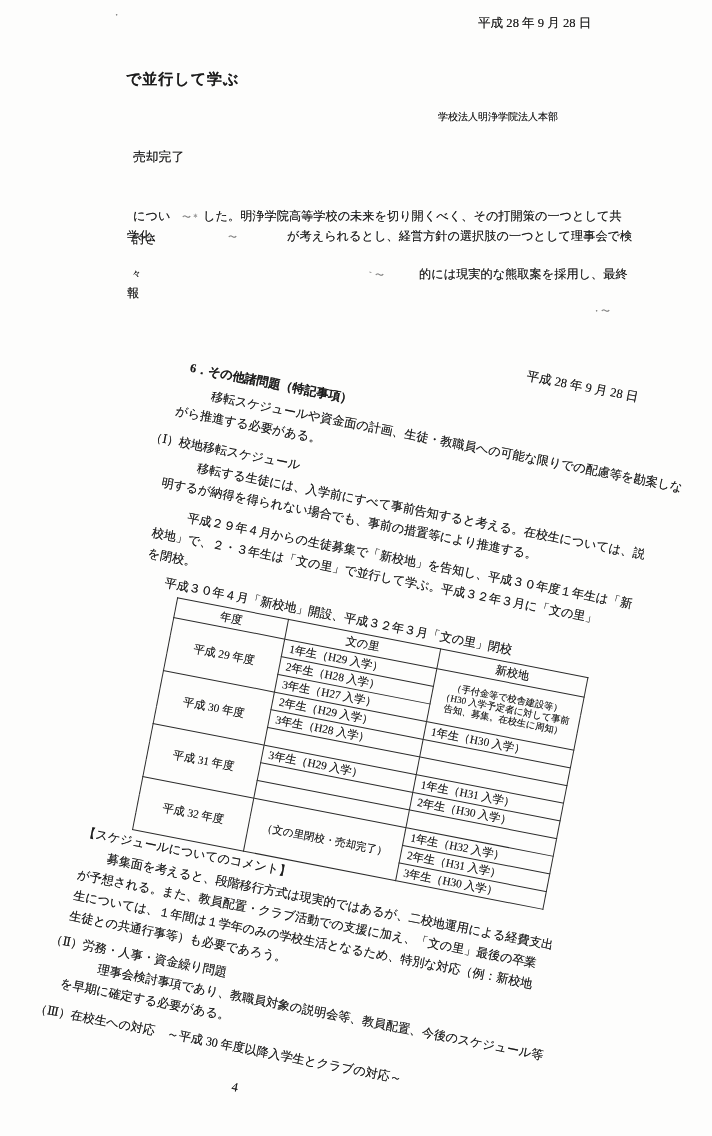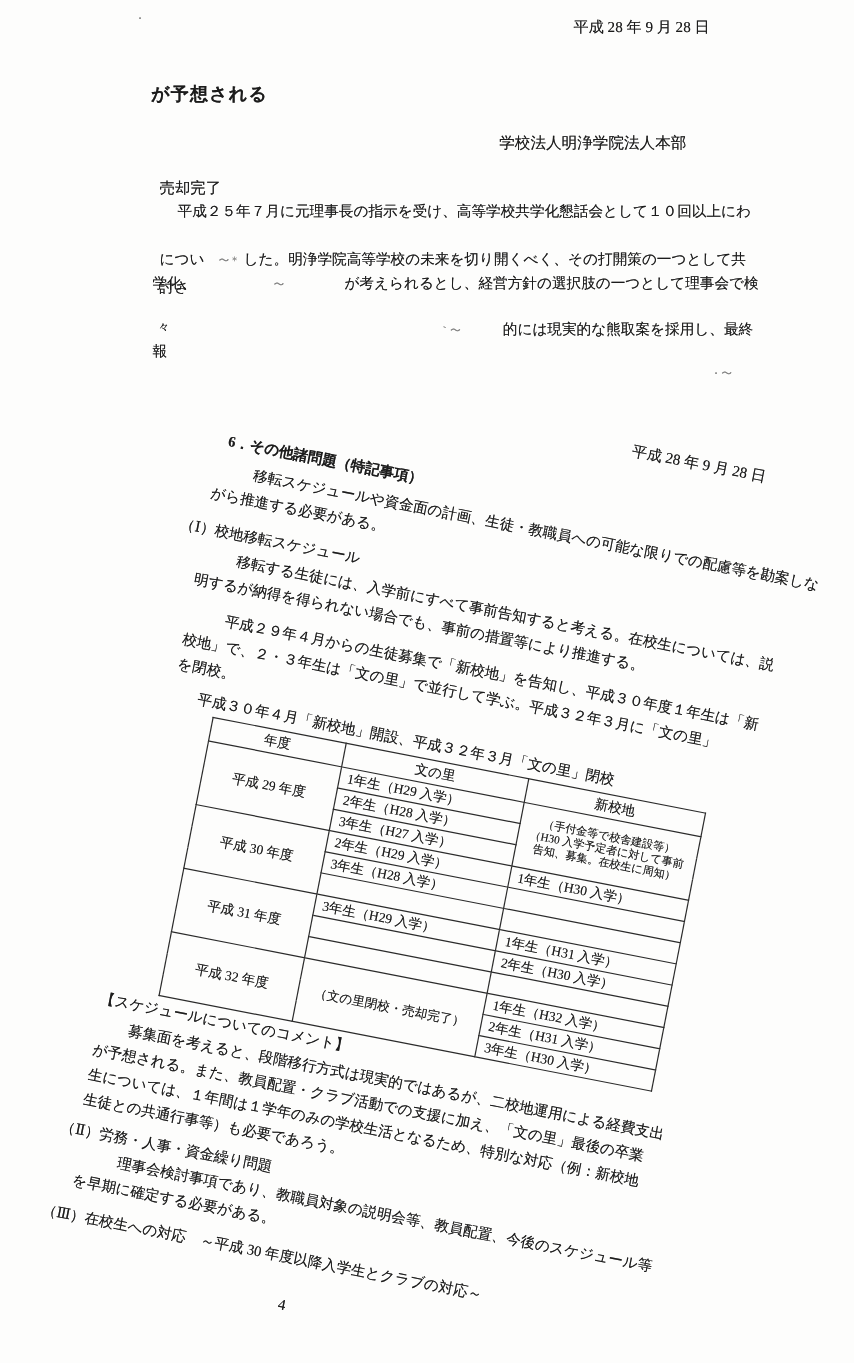--- a/index.html
+++ b/index.html
@@ -43,27 +43,26 @@
 </style>
 </head>
 <body>
 
 <div class="canvas">
 
   <div class="t sm" style="left:112px;top:10px;">・</div>
 
   <div class="t" style="left:478px;top:16px;font-size:12.6px;">平成 28 年 9 月 28 日</div>
 
-  <div class="t p1-title" style="left:126px;top:70px;">が予想される</div>
+  <div class="t p1-title" style="left:126px;top:70px;">で並行して学ぶ</div>
 
-  <div class="t" style="left:416px;top:111px;font-size:13px;">学校法人明浄学院法人本部</div>
+  <div class="t" style="left:438px;top:111px;font-size:10px;">学校法人明浄学院法人本部</div>
 
   <div class="t" style="left:133px;top:150px;font-size:12.8px;">売却完了</div>
 
-  <div class="t" style="left:148px;top:169px;">平成２５年７月に元理事長の指示を受け、高等学校共学化懇話会として１０回以上にわ</div>
 
   <div class="t" style="left:133px;top:209px;">につい</div>
   <div class="t sm" style="left:182px;top:212px;">〜＊</div>
   <div class="t" style="left:203px;top:209px;">した。明浄学院高等学校の未来を切り開くべく、その打開策の一つとして共</div>
 
   <div class="t" style="left:127px;top:229px;">学化、</div>
   <div class="t sm" style="left:228px;top:232px;">〜</div>
   <div class="t" style="left:245px;top:229px;margin-left:42px;">が考えられるとし、経営方針の選択肢の一つとして理事会で検</div>
 
   <div class="t" style="left:133px;top:232px;">討さ</div>

